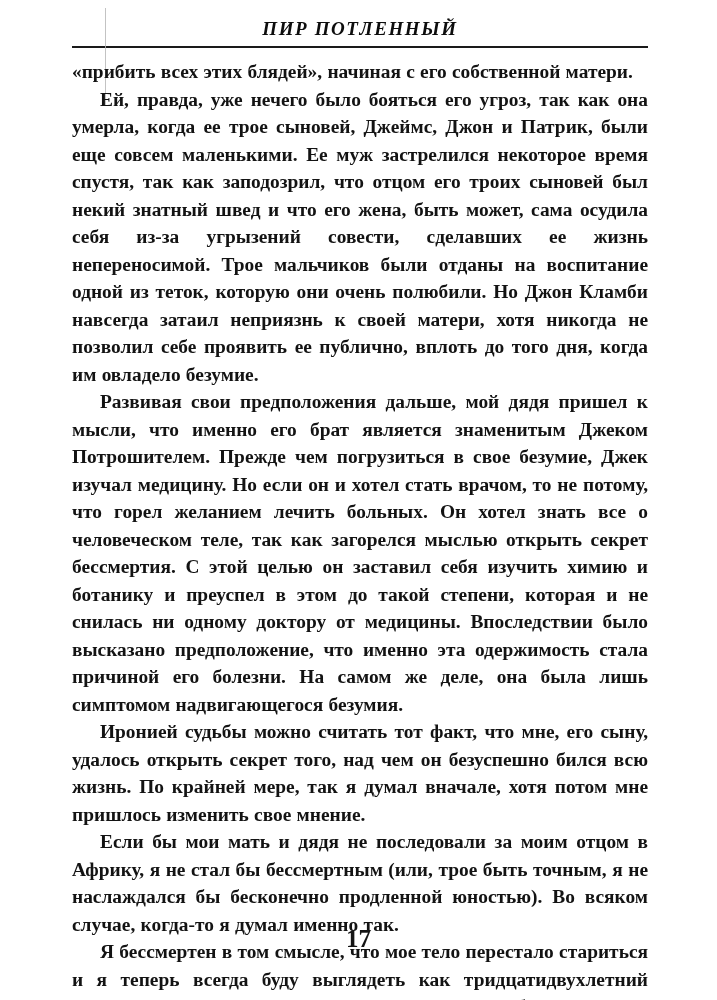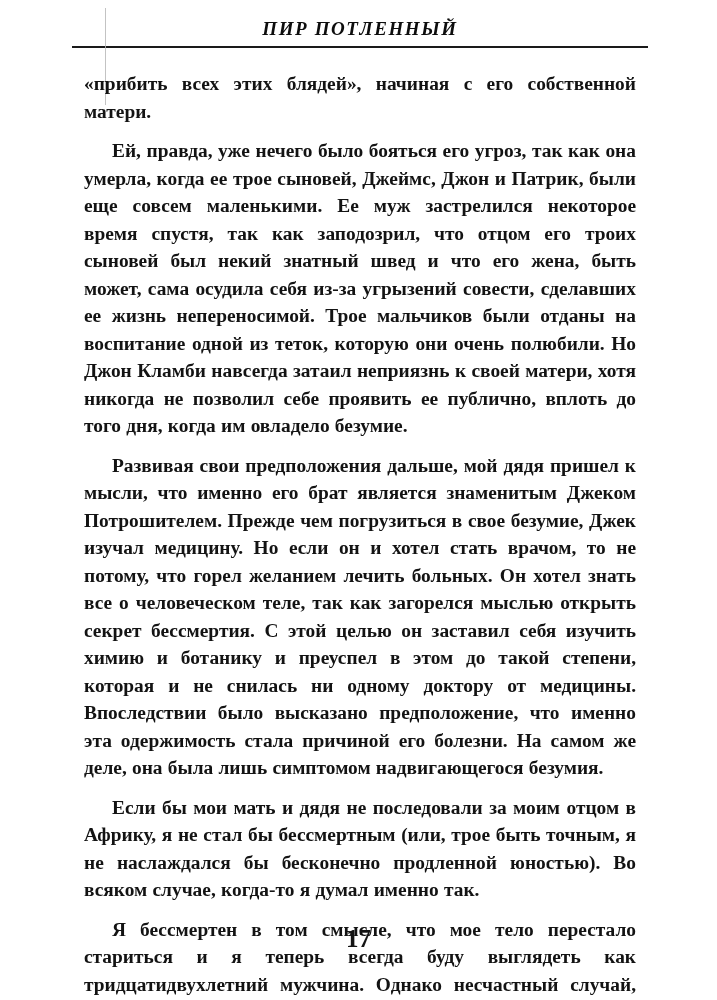--- a/index.html
+++ b/index.html
@@ -53,21 +53,21 @@
   }
 
   
   .textblock {
     position: absolute;
     left: 72px;
     top: 58px;
     width: 576px;
   }
   .para {
-    margin: 12px;
+    margin: 0;
     font-size: 19.4px;
     line-height: 27.5px;
     text-align: justify;
     text-align-last: left;
     text-indent: 28px;
     word-spacing: .4px;
     color: #131313;
   }
   .para.no-indent { text-indent: 0; }
   
@@ -93,19 +93,20 @@
   <div class="running-head">ПИР ПОТЛЕННЫЙ</div>
 
   <div class="head-rule"></div>
 
   <div class="scan-artifact"></div>
 
   <div class="textblock">
     <p class="para no-indent">«прибить всех этих блядей», начиная с его собственной матери.</p>
     <p class="para">Ей, правда, уже нечего было бояться его угроз, так как она умерла, когда ее трое сыновей, Джеймс, Джон и Патрик, были еще совсем маленькими. Ее муж застрелился некоторое время спустя, так как заподозрил, что отцом его троих сыновей был некий знатный швед и что его жена, быть может, сама осудила себя из-за угрызений совести, сделавших ее жизнь непереносимой. Трое мальчиков были отданы на воспитание одной из теток, которую они очень полюбили. Но Джон Кламби навсегда затаил неприязнь к своей матери, хотя никогда не позволил себе проявить ее публично, вплоть до того дня, когда им овладело безумие.</p>
     <p class="para">Развивая свои предположения дальше, мой дядя пришел к мысли, что именно его брат является знаменитым Джеком Потрошителем. Прежде чем погрузиться в свое безумие, Джек изучал медицину. Но если он и хотел стать врачом, то не потому, что горел желанием лечить больных. Он хотел знать все о человеческом теле, так как загорелся мыслью открыть секрет бессмертия. С этой целью он заставил себя изучить химию и ботанику и преуспел в этом до такой степени, которая и не снилась ни одному доктору от медицины. Впоследствии было высказано предположение, что именно эта одержимость стала причиной его болезни. На самом же деле, она была лишь симптомом надвигающегося безумия.</p>
+    <p class="para">Иронией судьбы можно считать тот факт, что мне, его сыну, удалось открыть секрет того, над чем он безуспешно бился всю жизнь. По крайней мере, так я думал вначале, хотя потом мне пришлось изменить свое мнение.</p>
     <p class="para">Если бы мои мать и дядя не последовали за моим отцом в Африку, я не стал бы бессмертным (или, трое быть точным, я не наслаждался бы бесконечно продленной юностью). Во всяком случае, когда-то я думал именно так.</p>
     <p class="para">Я бессмертен в том смысле, что мое тело перестало стариться и я теперь всегда буду выглядеть как тридцатидвухлетний мужчина. Однако несчастный случай, убийство или самоубийство вполне могут подвергнуть мое тело разложению,</p>
   </div>
 
   <div class="folio">17</div>
 
 </div>
 
 </body></html>

